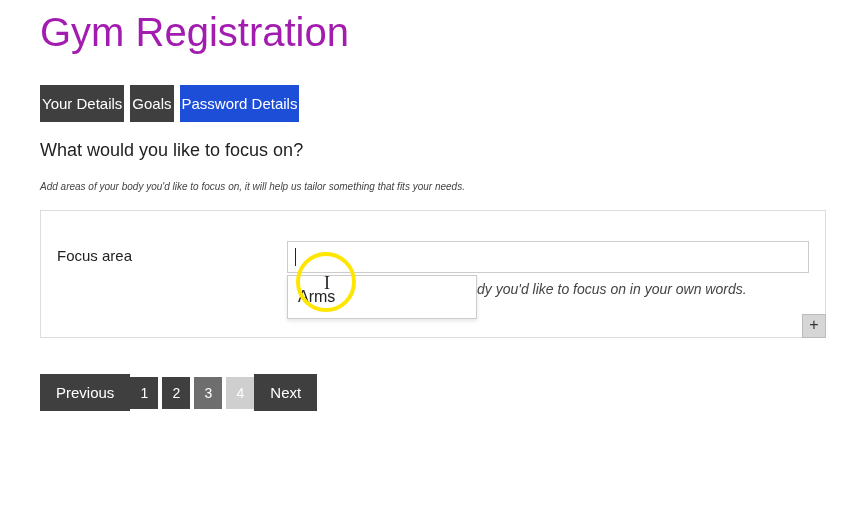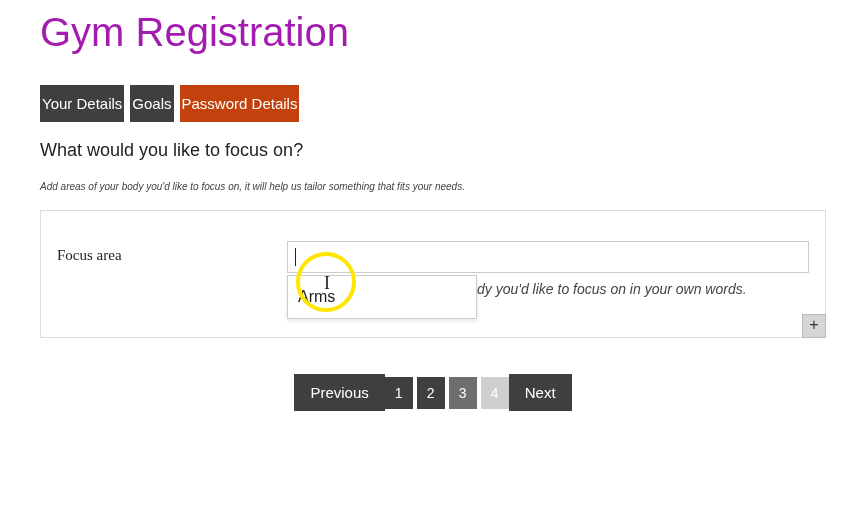--- a/index.html
+++ b/index.html
@@ -21,21 +21,21 @@
   }
   .tabs { display: flex; gap: 6px; margin-bottom: 18px; }
   .tab {
     background: #3f3f3f;
     color: #fff;
     padding: 10px 2px;
     font-size: 15px;
     cursor: pointer;
     border: none;
   }
-  .tab.disabled { background: #c2410c; color: #fff; }
+  .tab.disabled { background: #1d4ed8; color: #fff; }
   h2.section-title {
     font-size: 18px;
     font-weight: 400;
     margin-bottom: 20px;
     color: #222;
   }
   .desc {
     font-style: italic;
     font-size: 10px;
     color: #444;
@@ -45,21 +45,20 @@
     border: 1px solid #ddd;
     padding: 30px 16px 40px 16px;
     position: relative;
   }
   .form-row { display: flex; align-items: flex-start; }
   .form-label {
     width: 230px;
     font-size: 15px;
     color: #222;
     padding-top: 6px;
-    font-family: Liberation Serif, serif;
   }
   .form-field { flex: 1; position: relative; }
   .text-input {
     width: 100%;
     border: 1px solid #ccc;
     padding: 6px 8px;
     font-size: 15px;
     height: 32px;
   }
   .help-text {
@@ -94,21 +93,21 @@
     border: 1px solid #bbb;
     font-size: 16px;
     line-height: 20px;
     text-align: center;
     cursor: pointer;
     color: #333;
   }
   .nav-row {
     display: flex;
     align-items: center;
-    justify-content: center;
+    justify-content: flex-start;
     margin-top: 36px;
   }
   .btn {
     background: #3f3f3f;
     color: #fff;
     border: none;
     padding: 10px 16px;
     font-size: 15px;
     cursor: pointer;
   }

